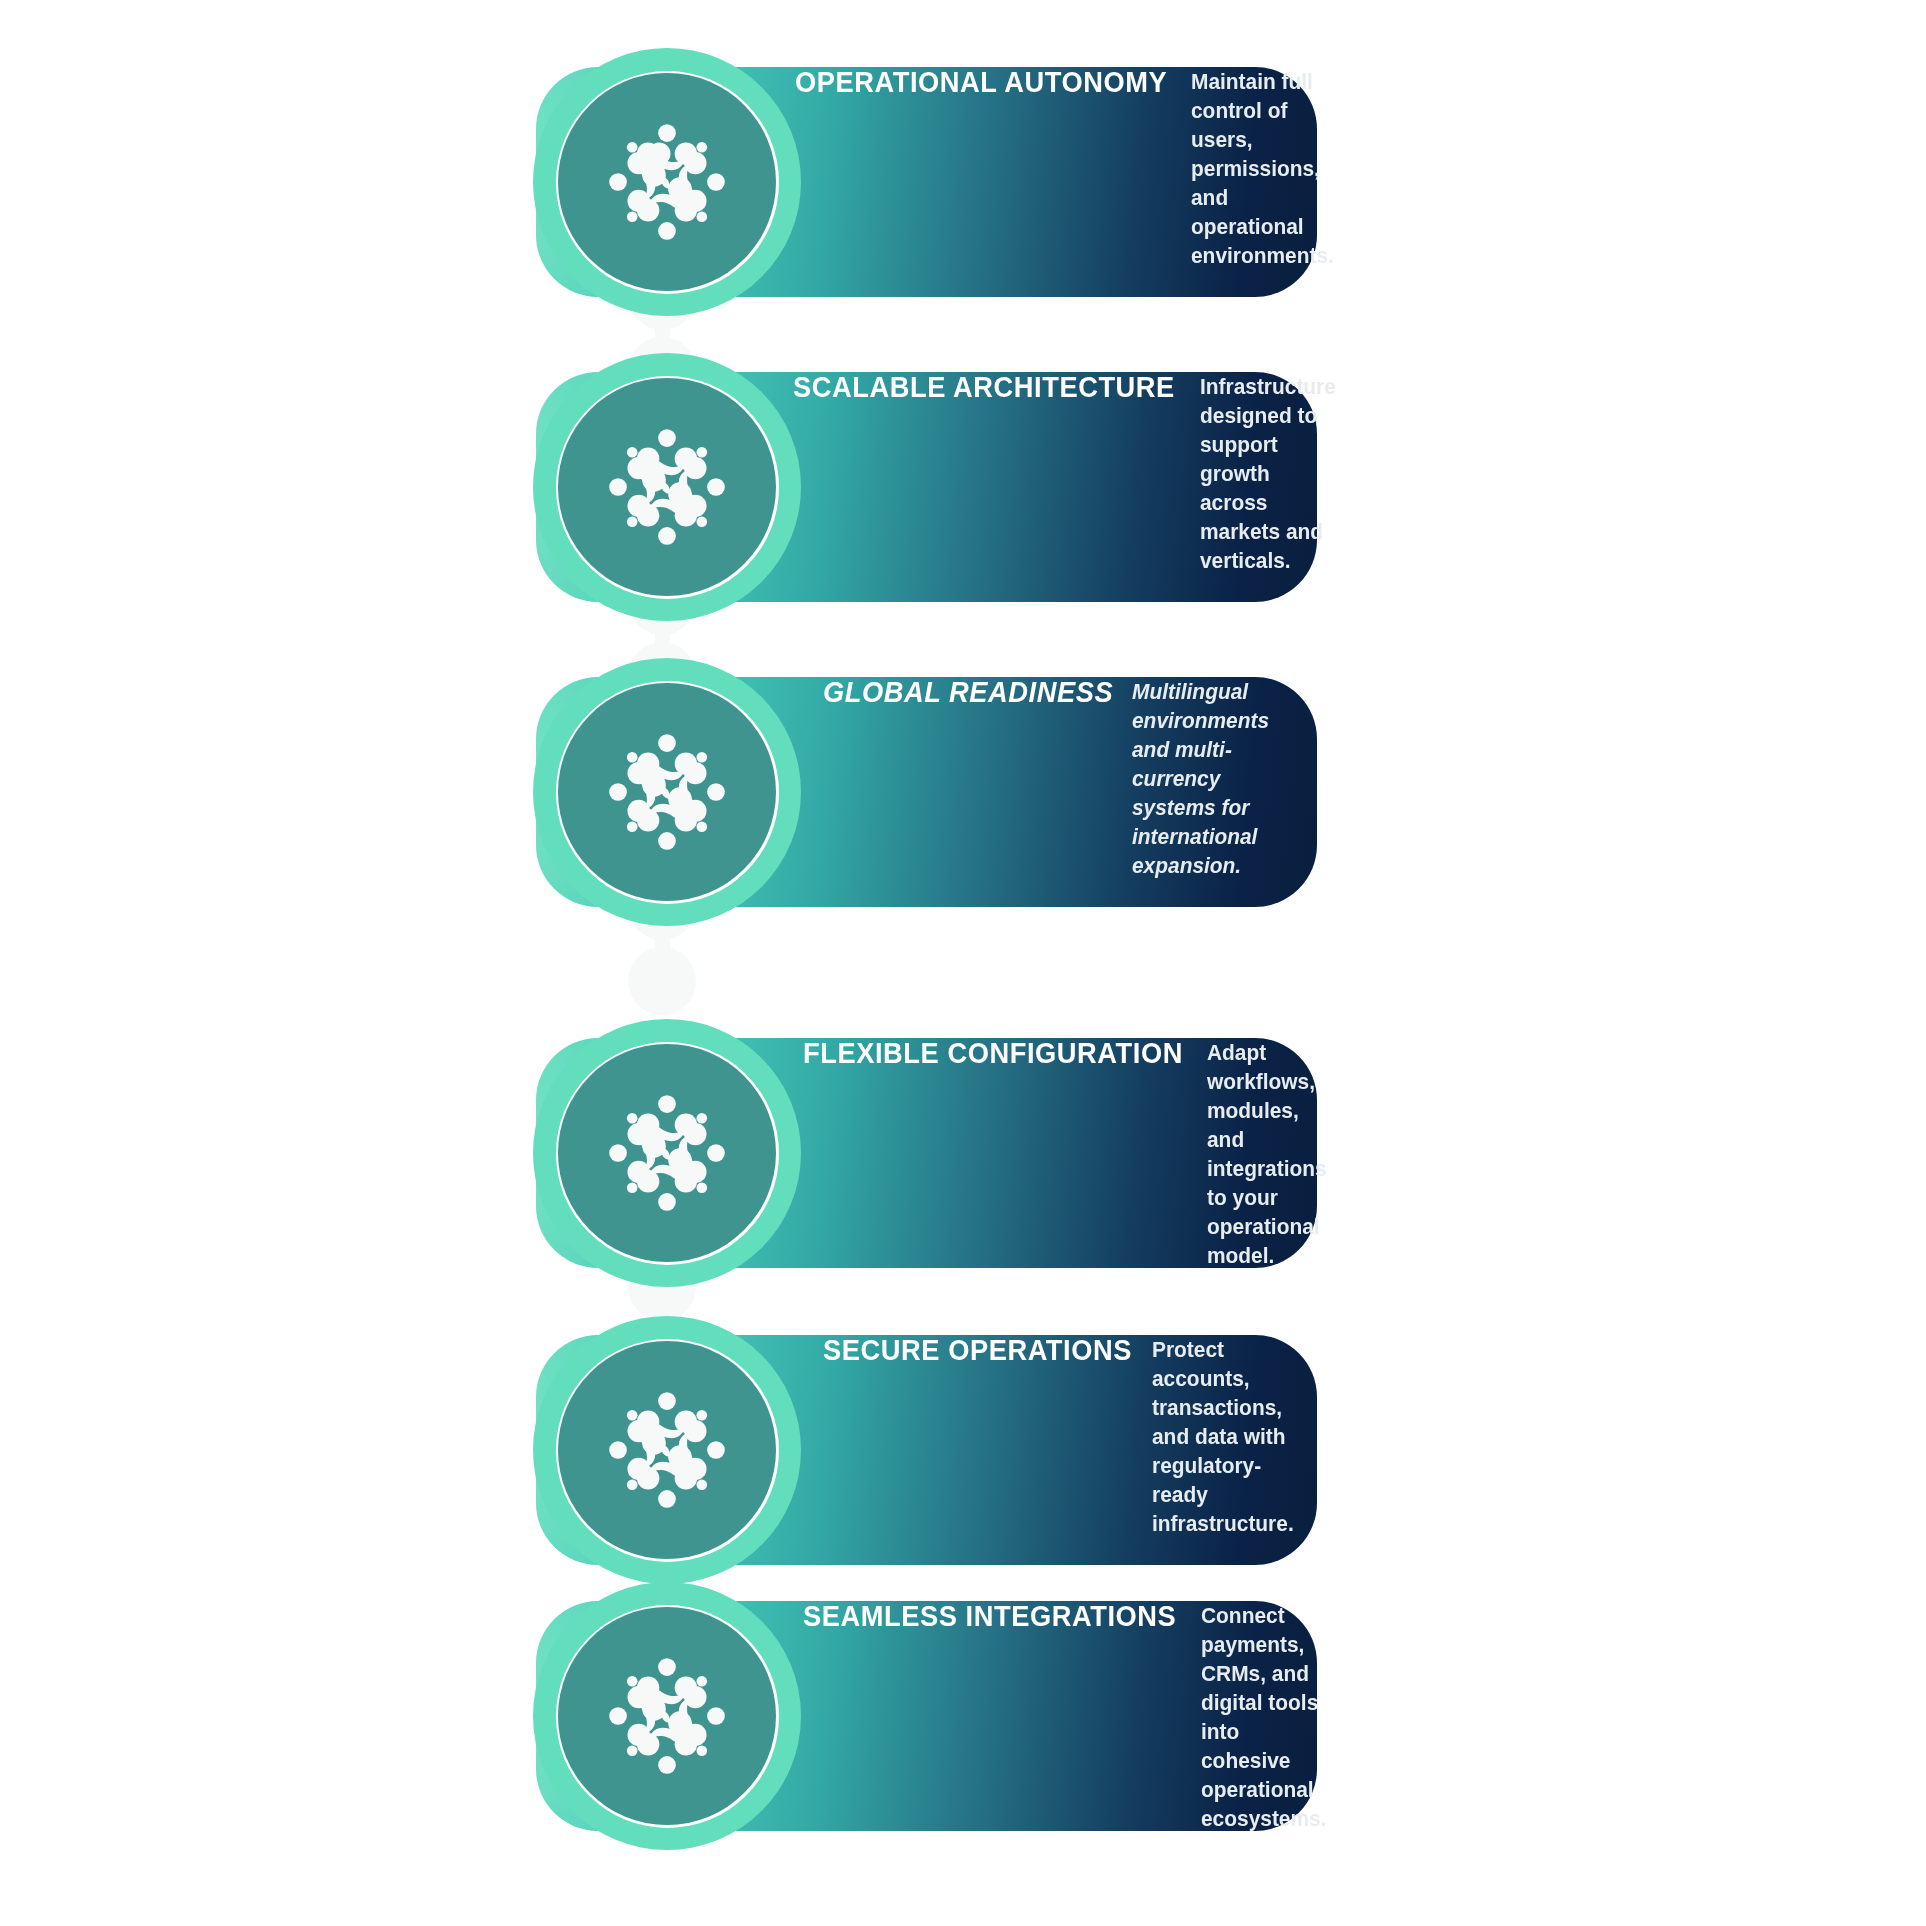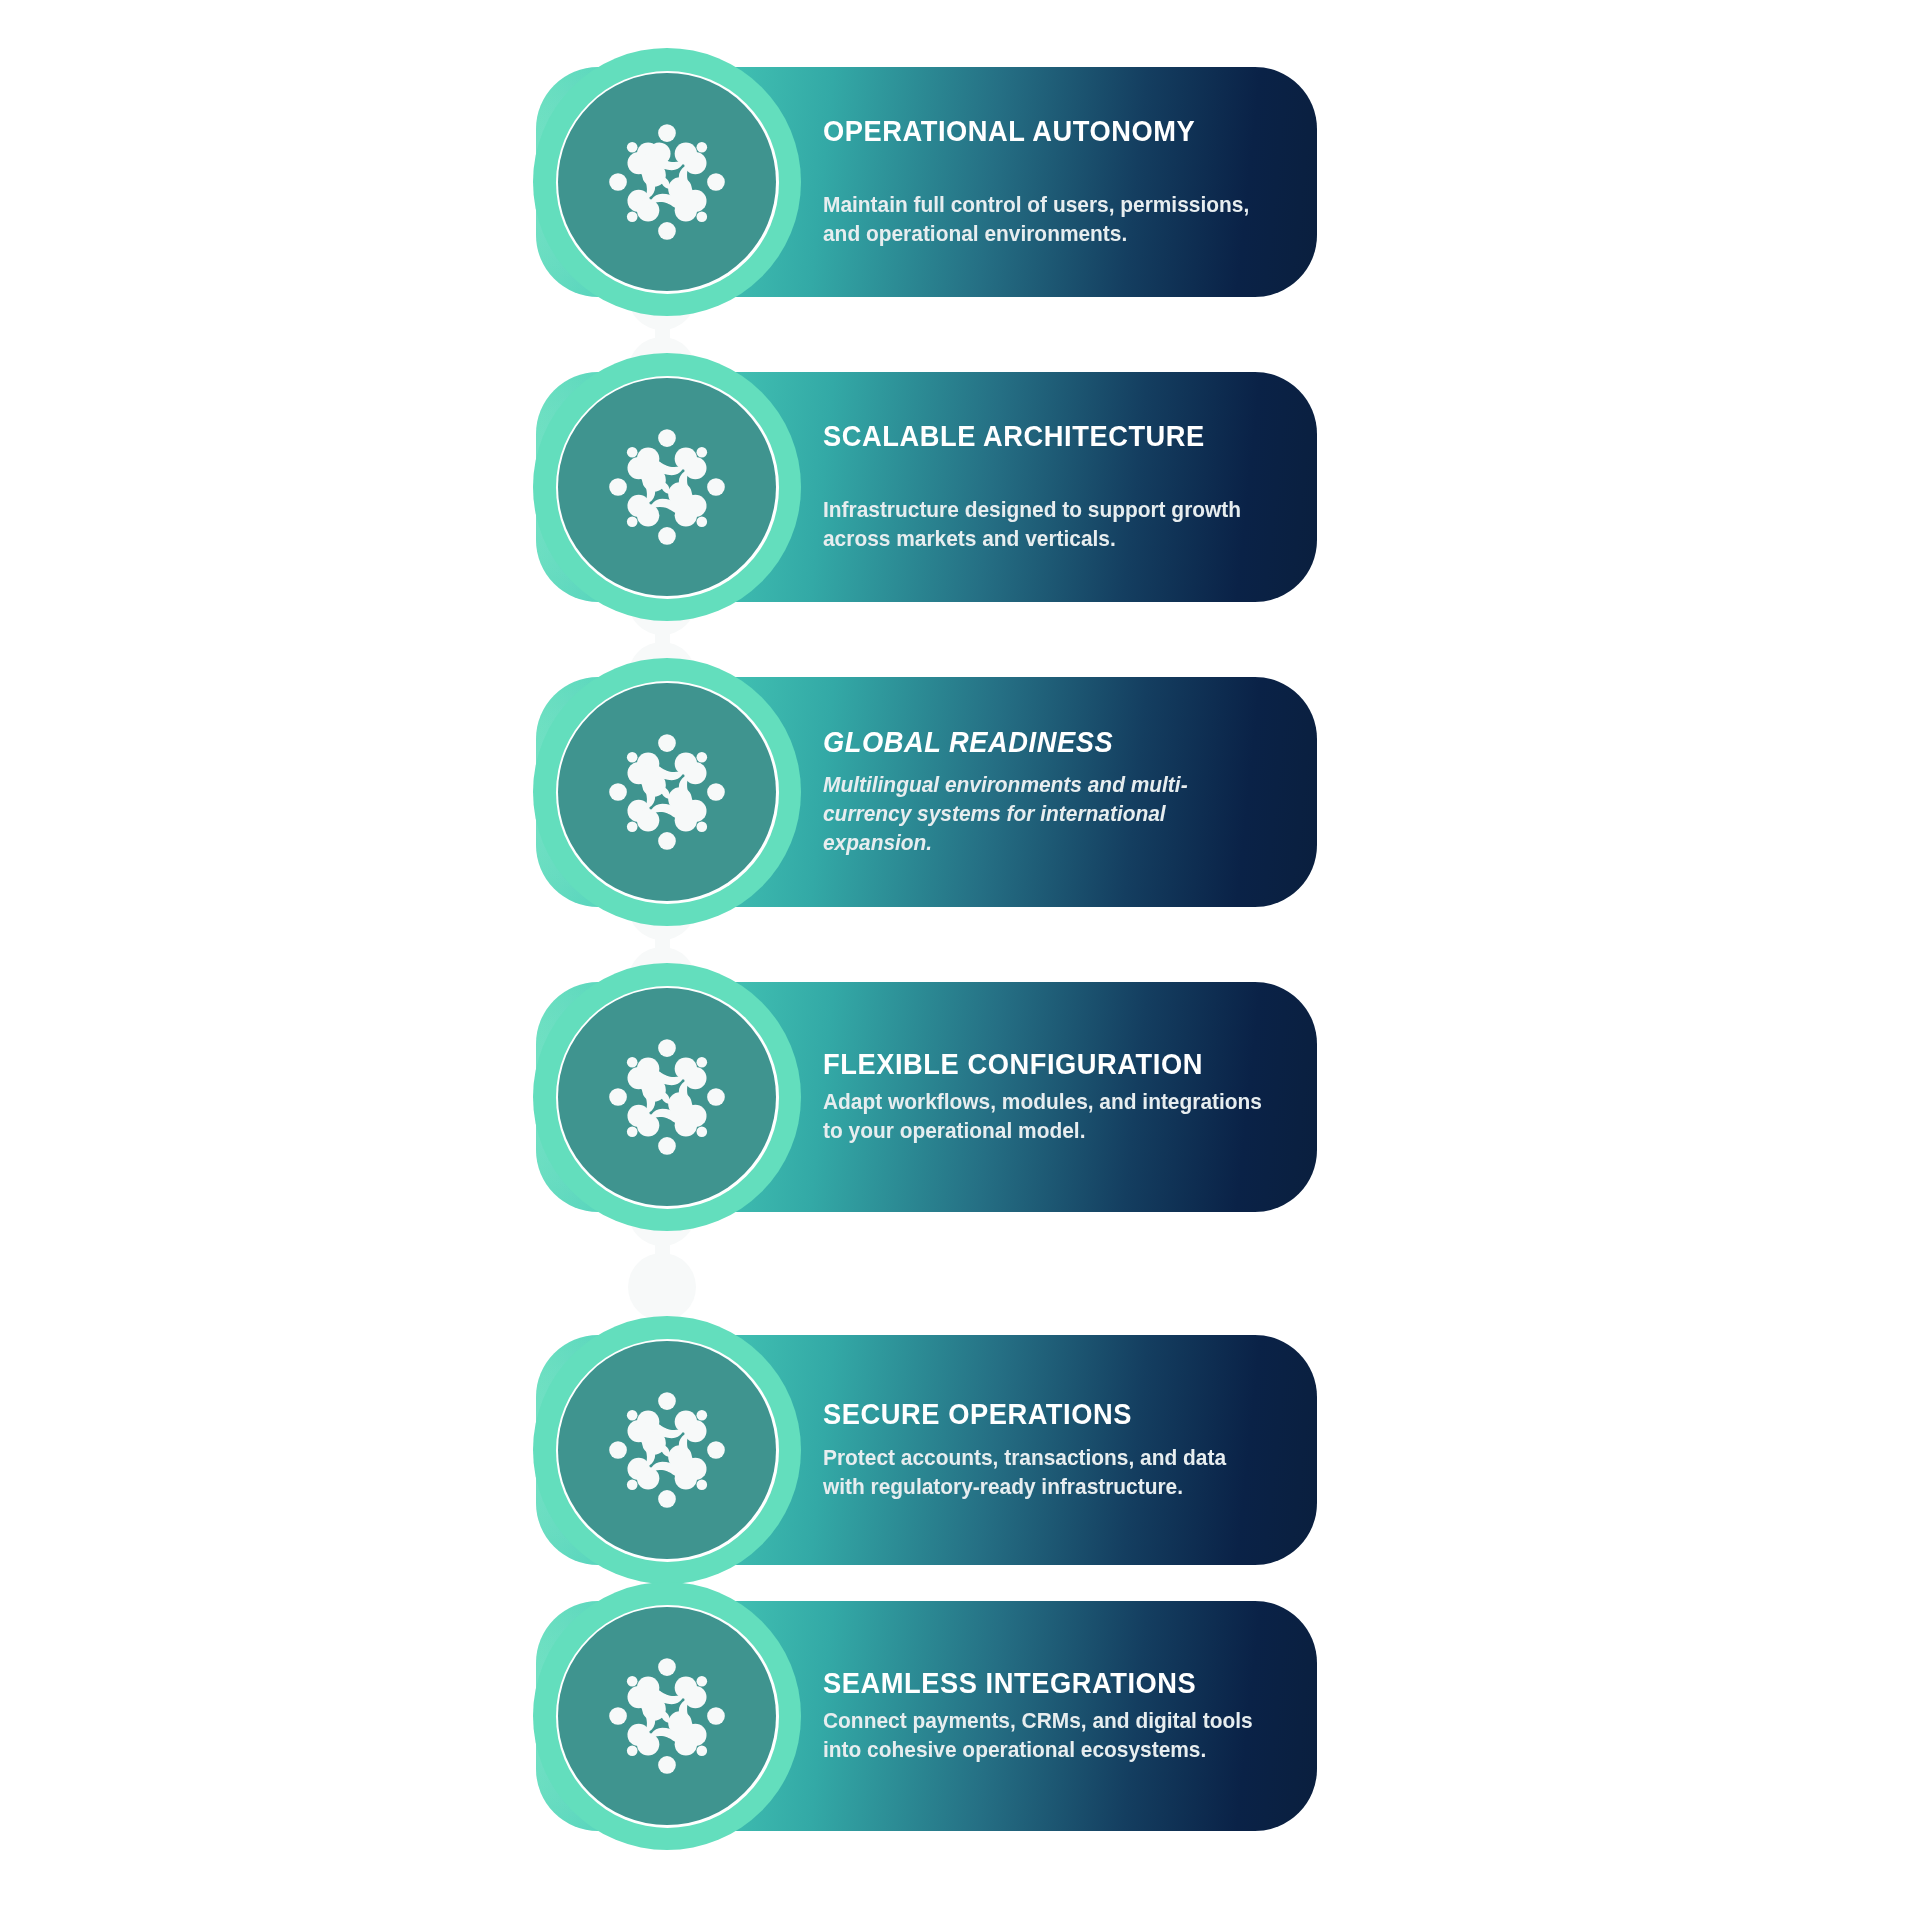--- a/index.html
+++ b/index.html
@@ -141,21 +141,21 @@
   }
 
   
   .card-text {
     position: absolute;
     top: 0;
     height: 230px;
     left: 287px;
     width: 490px;
     display: flex;
-    flex-direction: column;
+    flex-direction: row;
     justify-content: center;
   }
   .card-title {
     font-size: 29px;
     font-weight: bold;
     color: #FFFFFF;
     letter-spacing: 0.6px;
     line-height: 1.05;
     margin: 0 0 2.8px 0;
     white-space: nowrap;
@@ -334,21 +334,21 @@
           </g>
         </svg>
       </div>
     </div>
     <div class="card-text v-tight">
       <div class="card-title">GLOBAL READINESS</div>
       <div class="card-desc">Multilingual environments and multi-currency systems for international expansion.</div>
     </div>
   </div>
 
-  <div class="card-row" style="top:982px;">
+  <div class="card-row" style="top:1038px;">
     <div class="card-panel">
       <div class="panel-gloss"></div>
     </div>
     <div class="medallion">
       <div class="med-outer"></div>
       <div class="med-ring"></div>
       <div class="med-inner">
         <svg class="med-glyph" viewBox="0 0 200 200">
           <g fill="#F7F9F9">
             <circle cx="100" cy="17" r="15"></circle>

